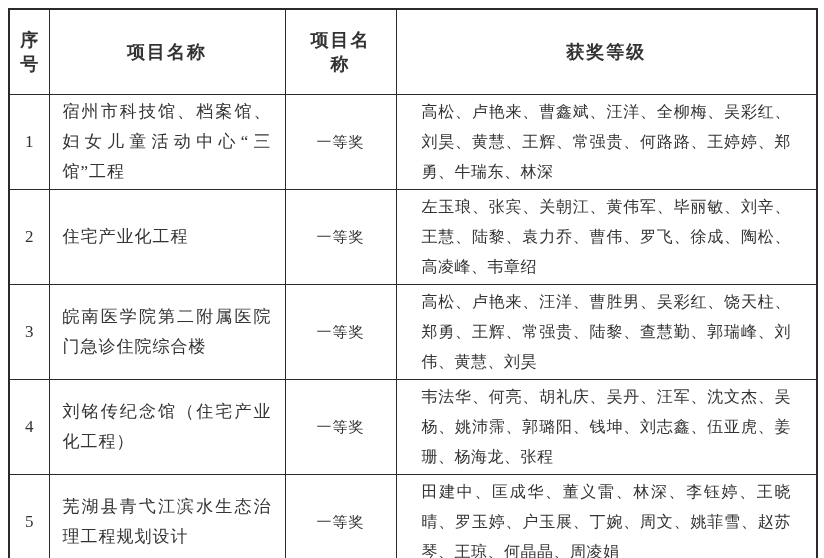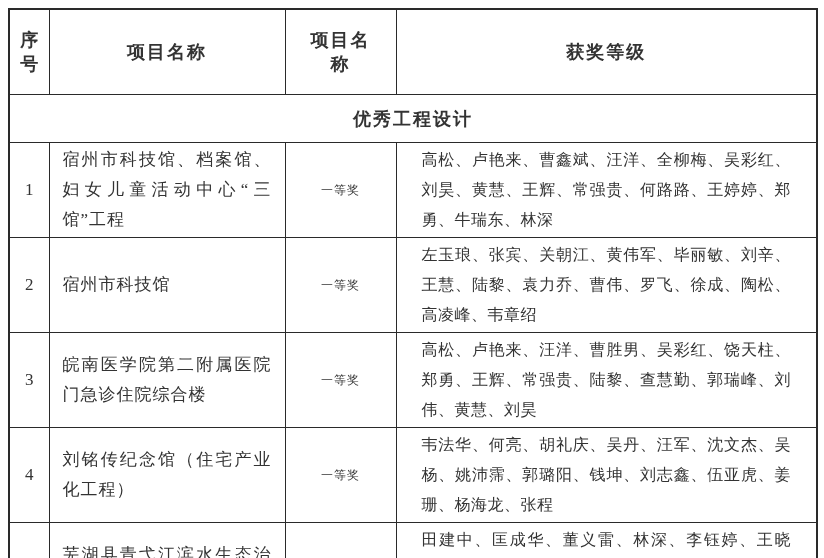--- a/index.html
+++ b/index.html
@@ -60,21 +60,21 @@
     font-size: 17px;
     line-height: 30px;
     padding: 0 13px;
     text-align: justify;
     text-justify: inter-character;
     letter-spacing: 1px;
     margin-top: 20px;
   }
   tr.data-row td.award {
     text-align: center;
-    font-size: 12px;
+    font-size: 15px;
     letter-spacing: 1px;
   }
   tr.data-row td.people {
     font-size: 16px;
     line-height: 30px;
     padding: 2px 25px;
     text-align: justify;
     text-justify: inter-character;
     letter-spacing: 0.5px;
   }
@@ -95,32 +95,29 @@
       <col style="width:111px">
       <col style="width:421px">
     </colgroup>
     <tbody>
         <tr class="head">
       <th class="th-no">序号</th>
       <th>项目名称</th>
       <th>项目名称</th>
       <th>获奖等级</th>
     </tr>
-    <tr class="section">
-      <td colspan="4">优秀工程设计</td>
-    </tr>
     <tr class="data-row r1">
       <td class="no">1</td>
       <td class="proj">宿州市科技馆、档案馆、妇女儿童活动中心“三馆”工程</td>
       <td class="award">一等奖</td>
       <td class="people">高松、卢艳来、曹鑫斌、汪洋、全柳梅、吴彩红、刘昊、黄慧、王辉、常强贵、何路路、王婷婷、郑勇、牛瑞东、林深</td>
     </tr>
     <tr class="data-row r2">
       <td class="no">2</td>
-      <td class="proj">宿州市科技馆</td>
+      <td class="proj">住宅产业化工程</td>
       <td class="award">一等奖</td>
       <td class="people">左玉琅、张宾、关朝江、黄伟军、毕丽敏、刘辛、王慧、陆黎、袁力乔、曹伟、罗飞、徐成、陶松、高凌峰、韦章绍</td>
     </tr>
     <tr class="data-row r3">
       <td class="no">3</td>
       <td class="proj">皖南医学院第二附属医院门急诊住院综合楼</td>
       <td class="award">一等奖</td>
       <td class="people">高松、卢艳来、汪洋、曹胜男、吴彩红、饶天柱、郑勇、王辉、常强贵、陆黎、查慧勤、郭瑞峰、刘伟、黄慧、刘昊</td>
     </tr>
     <tr class="data-row r4">

